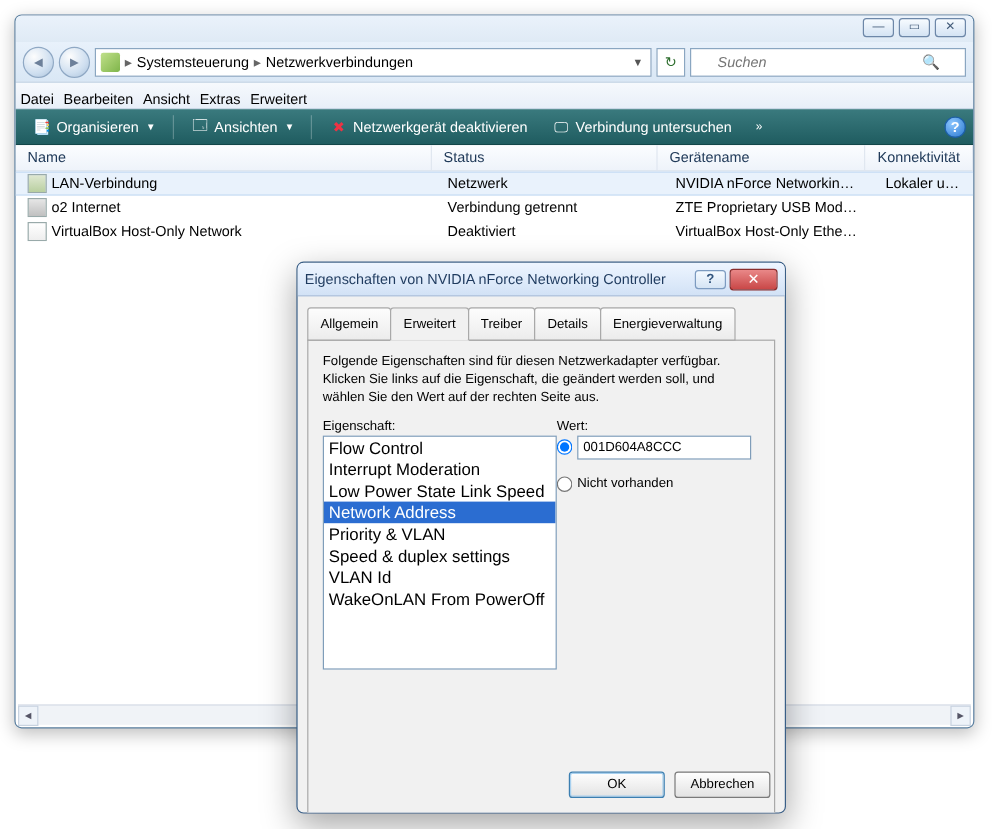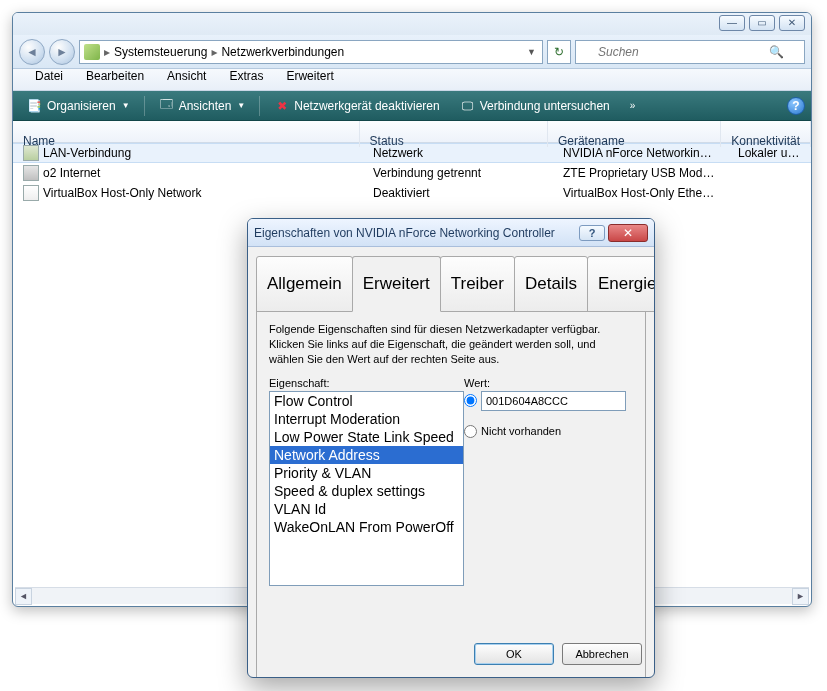--- a/index.html
+++ b/index.html
@@ -100,21 +100,21 @@
   .searchbox input {
     flex:1; border:none; outline:none; font:inherit; color:#888;
     font-style: italic;
   }
 
   
   .menubar {
     height: 22px;
     background: linear-gradient(#f6f9fd,#e8eff8);
     border-bottom:1px solid #c9d7e6;
-    display:flex; align-items:flex-start; padding:0 22px; gap:23px;
+    display:flex; align-items:flex-end; padding:0 4px; gap:8px;
   }
   .menubar span { cursor:pointer; }
 
   
   .cmdbar {
     height: 30px;
     background: linear-gradient(#3a7a7e,#1f5c60);
     border-bottom:1px solid #124649;
     display:flex; align-items:center; padding:0 6px; gap:4px;
     color:#fff;
@@ -137,21 +137,21 @@
   }
 
   
   .cols {
     height:22px;
     background:linear-gradient(#fbfdff,#eef3fa);
     border-bottom:1px solid #d0dbe8;
     display:flex;
   }
   .col {
-    padding:13px 10px; border-right:1px solid #e0e7f0;
+    padding:3px 10px; border-right:1px solid #e0e7f0;
     color:#203a59; cursor:pointer;
   }
   .col.name{width:350px}
   .col.status{width:190px}
   .col.device{width:175px}
   .col.conn{flex:1}
 
   
   .rows { }
   .row {
@@ -223,25 +223,25 @@
     width:40px;height:18px;border:1px solid #8a2d2d;border-radius:3px;
     background:linear-gradient(#e98888,#c94747);
     display:flex;align-items:center;justify-content:center;
     color:#fff;font-size:12px;cursor:pointer;
   }
 
   .tabs {
     display:flex; gap:0; margin:8px 8px 0 8px; position:relative; top:1px;
   }
   .tab {
-    padding:17px 10px; border:1px solid #a9a9a9;
+    padding:7px 10px; border:1px solid #a9a9a9;
     background:linear-gradient(#fdfdfd,#ececec);
     border-top-left-radius:3px;border-top-right-radius:3px;
     margin-right:-1px; cursor:pointer;
-    font-size:17px;
+    font-size:11px;
   }
   .tab.active {
     background:#f1f1f1; border-bottom:1px solid #f1f1f1;
     position:relative; z-index:2;
   }
 
   .tabpage {
     margin:0 8px 8px 8px;
     border:1px solid #a9a9a9;
     background:#f1f1f1;

